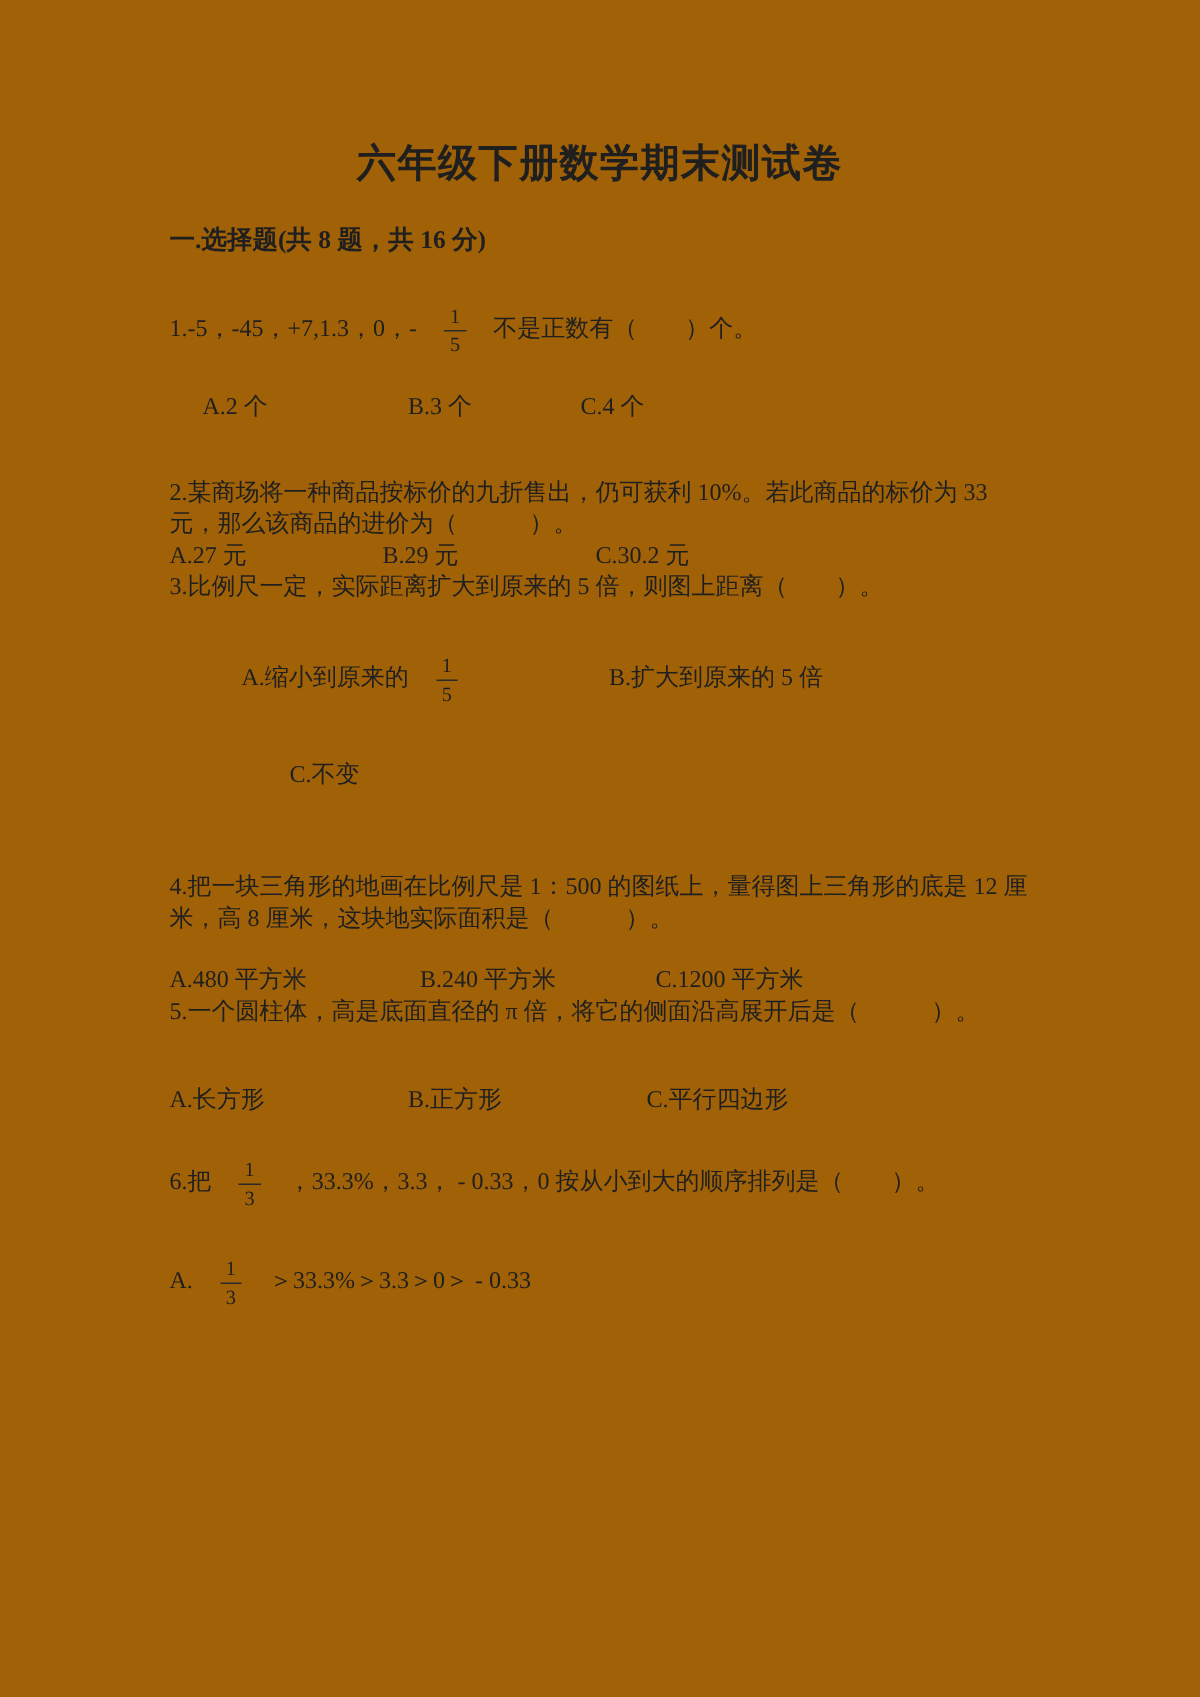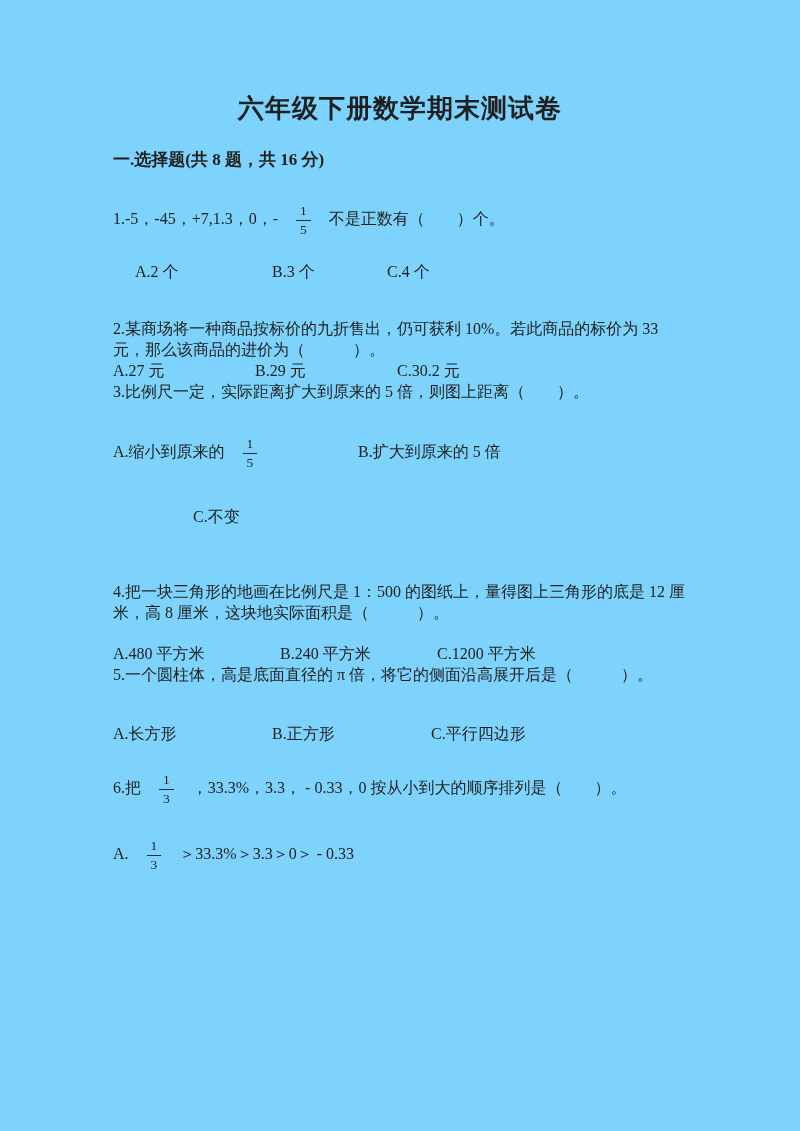--- a/index.html
+++ b/index.html
@@ -12,21 +12,21 @@
     height: 1131px;
     overflow: hidden;
     font-family: "Liberation Serif", "DejaVu Serif", serif;
     color: #1f1f1f;
   }
   .doc {
     box-sizing: border-box;
     width: 800px;
     height: 1131px;
     padding: 92px 113px 0 113px;
-    background: #7dd3fc;
+    background: #a16207;
   }
   .title {
     margin: 0;
     font-size: 26px;
     font-weight: 700;
     text-align: center;
     line-height: 34px;
     letter-spacing: 1px;
   }
   .heading {
@@ -58,21 +58,21 @@
     font-size: 16px;
     line-height: 21px;
     white-space: nowrap;
   }
   .opts .slot { display: inline-block; }
   .w115 { width: 115px; margin-left: 22px; }
   .w142 { width: 142px; }
   .w167 { width: 167px; }
   .w157 { width: 157px; }
   .w159 { width: 159px; }
-  .w245 { width: 245px; }
+  .w245 { width: 245px; margin-left: 48px; }
   .indent80 { margin-left: 80px; }
   
   .mt-q1     { margin-top: 32px; }
   .mt-q1opts { margin-top: 24px; }
   .mt-q2     { margin-top: 36px; }
   .mt-q2opts { }
   .mt-q3     { }
   .mt-q3ab   { margin-top: 34px; }
   .mt-q3c    { margin-top: 36px; }
   .mt-q4     { margin-top: 54px; }

